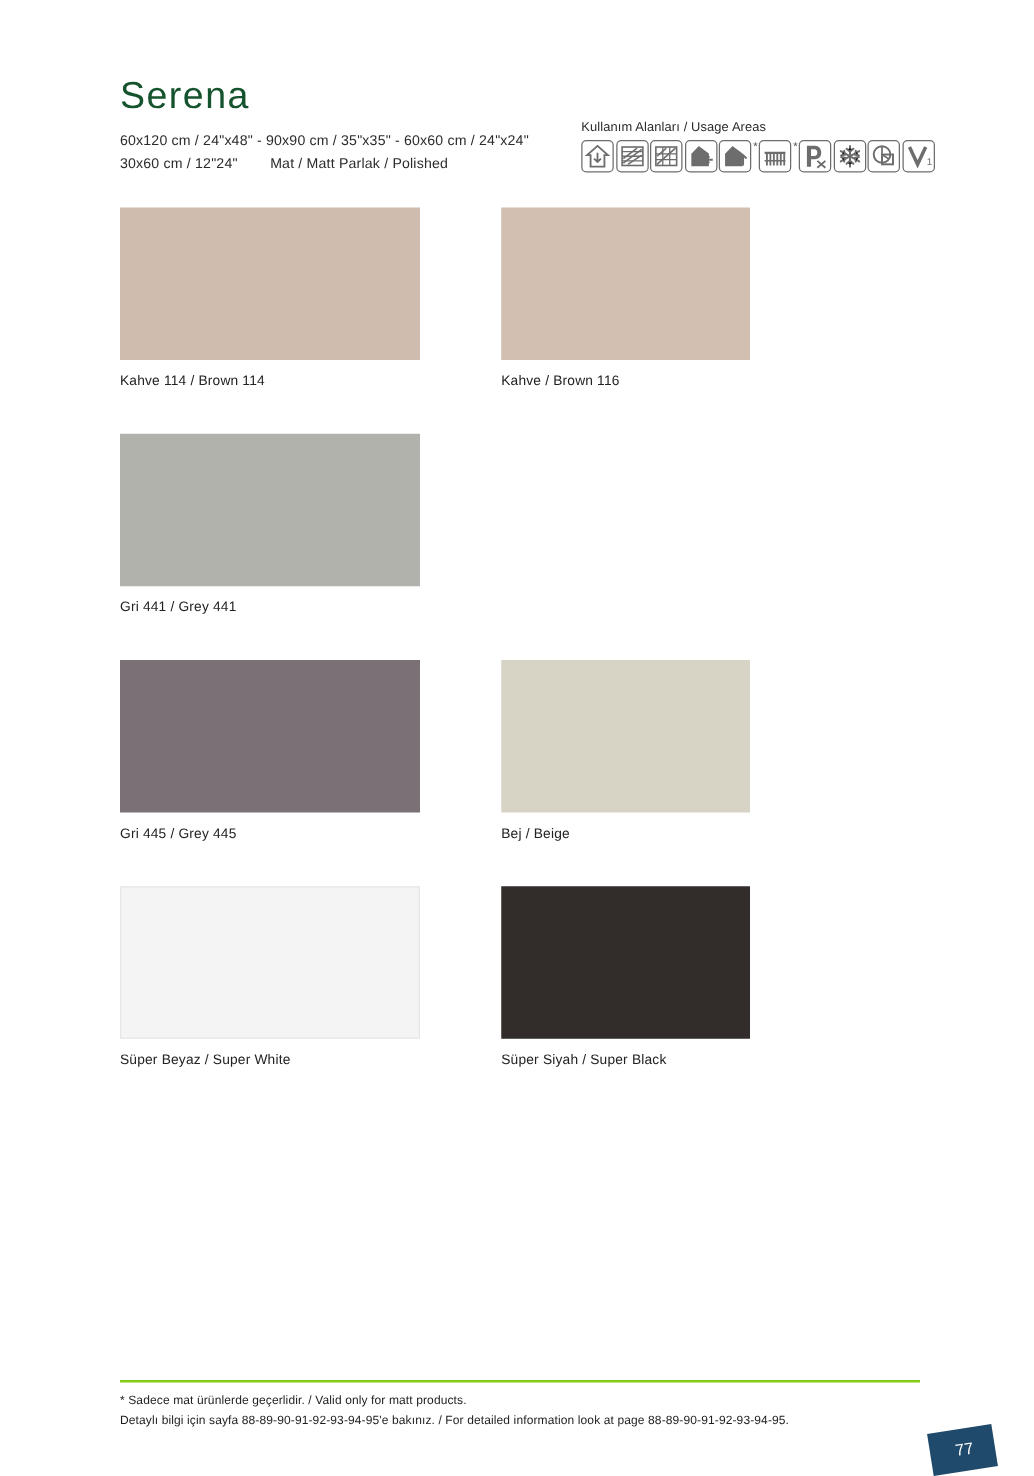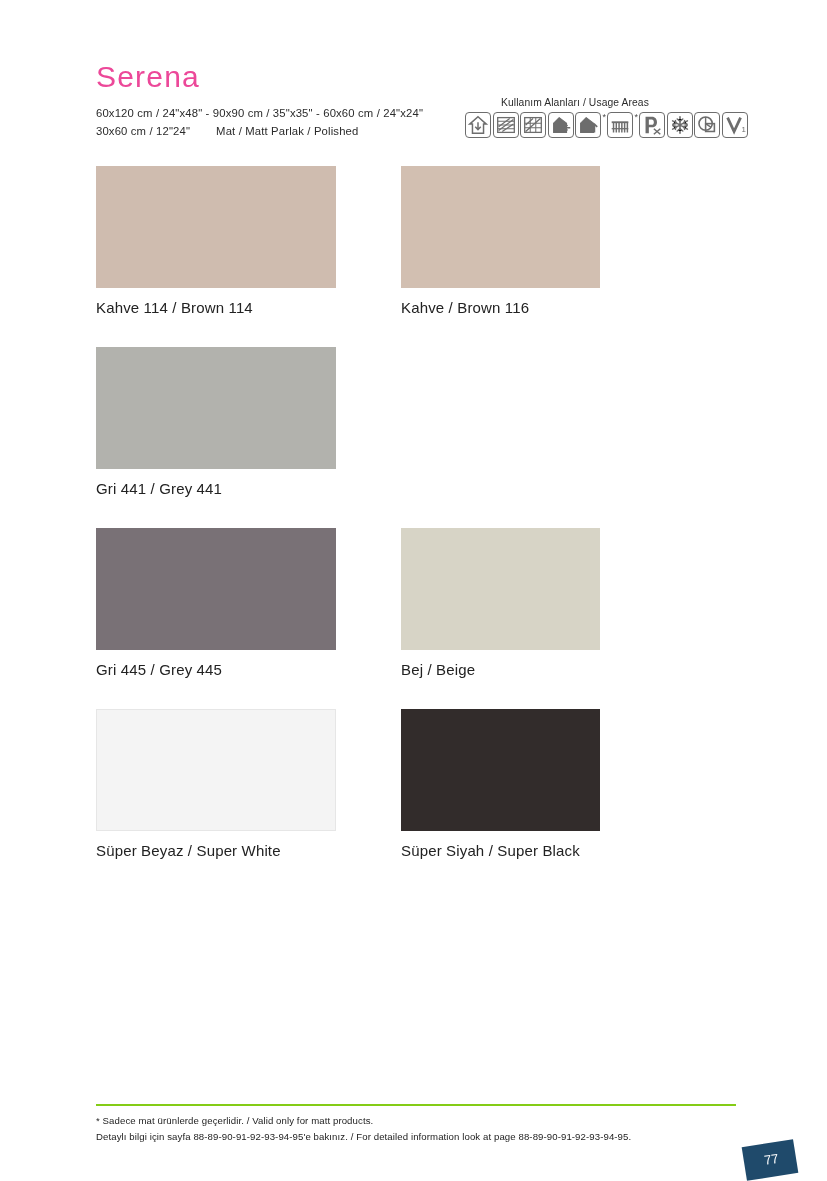--- a/index.html
+++ b/index.html
@@ -19,21 +19,21 @@
     background: #ffffff;
   }
 
   
   .header { position: absolute; left: 96px; top: 62px; }
 
   .product-title {
     font-size: 30px;
     font-weight: 300;
     letter-spacing: 1.2px;
-    color: #ec4899;
+    color: #14532d;
     line-height: 1;
   }
 
   .spec-lines {
     margin-top: 13px;
     font-size: 11.3px;
     color: #2b2b2b;
     line-height: 1.55;
     letter-spacing: 0.15px;
     font-weight: 400;
@@ -41,21 +41,20 @@
   .spec-line-2 .spec-gap { display: inline-block; width: 26px; }
 
   
   .usage-block { position: absolute; left: 465px; top: 97px; }
 
   .usage-title {
     font-size: 10.3px;
     color: #2b2b2b;
     letter-spacing: 0.1px;
     margin-bottom: 4px;
-    margin-left: 36px;
   }
 
   .usage-icons { display: flex; align-items: flex-start; }
 
   .icon-wrap { position: relative; display: flex; align-items: flex-start; }
 
   .usage-icon {
     width: 26px;
     height: 26px;
     border: 1.6px solid #6d6d6d;
@@ -85,21 +84,21 @@
   .swatch-cell.col-right { left: 305px; width: 199px; }
 
   .swatch-chip {
     width: 100%;
     height: 122px;
     display: block;
   }
 
   .swatch-label {
     margin-top: 11px;
-    font-size: 15px;
+    font-size: 11px;
     color: #222222;
     letter-spacing: 0.15px;
     white-space: nowrap;
   }
 
   
   .footnotes {
     position: absolute;
     left: 96px;
     top: 1104px;

